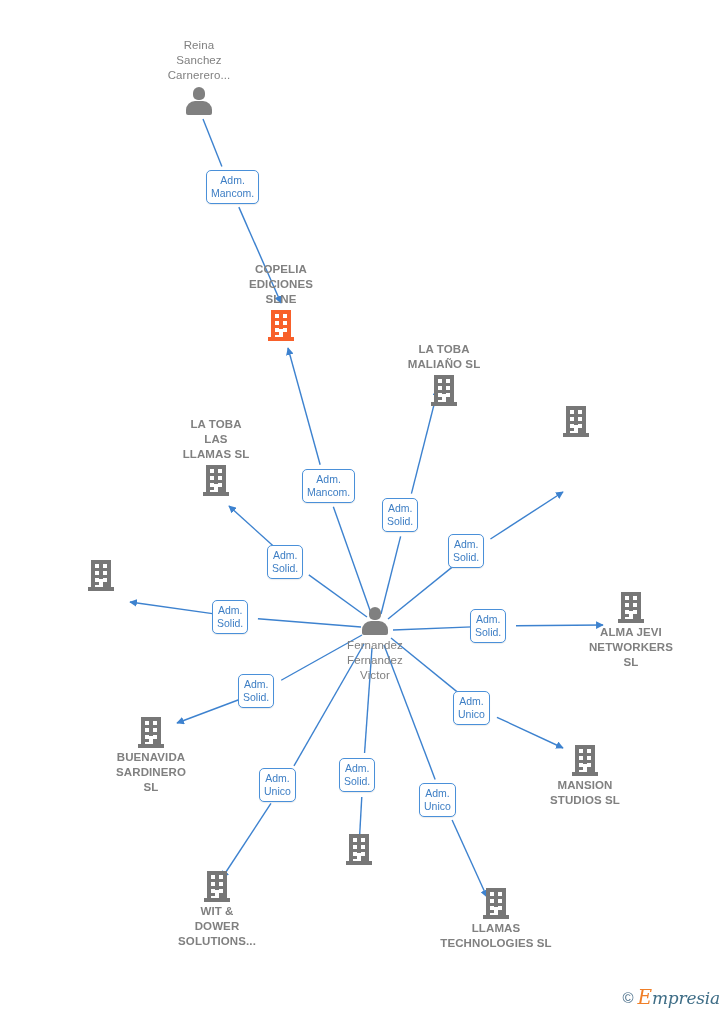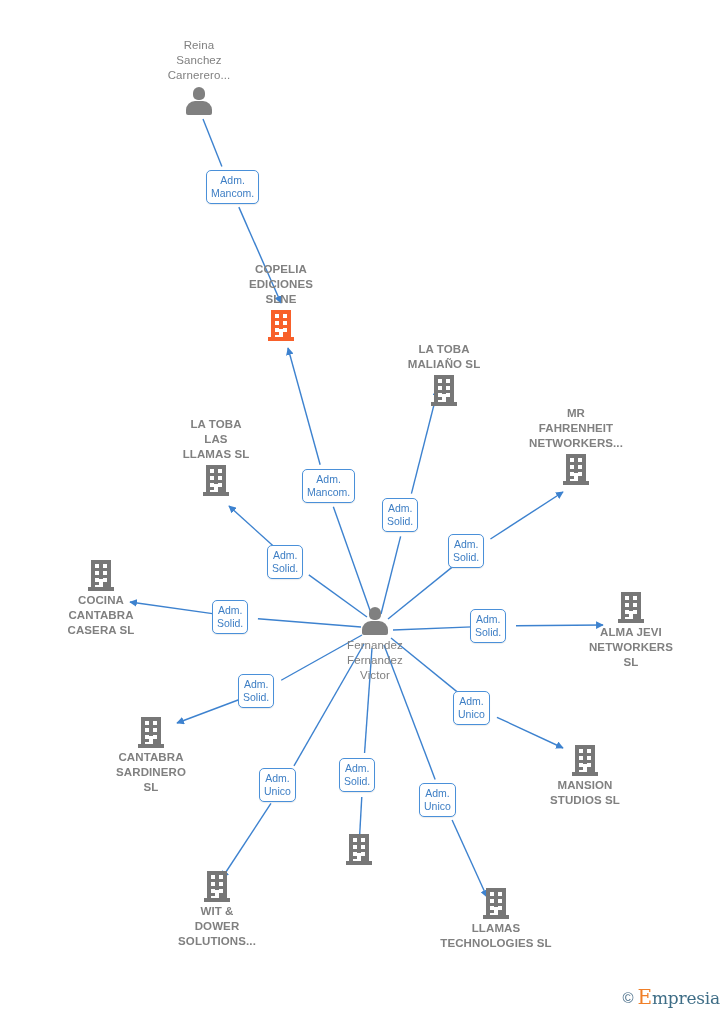--- a/index.html
+++ b/index.html
@@ -140,20 +140,21 @@
     display: flex;
     align-items: center;
     gap: 4px;
   }
   #watermark .copy {
     color: #4a6f8a;
     font-size: 15px;
   }
   #watermark .brand {
     font-family: "DejaVu Serif", serif;
+    font-style: italic;
     font-size: 17px;
     color: #3e6d86;
     letter-spacing: -.2px;
   }
   #watermark .brand .e {
     color: #f07f28;
     font-size: 20px;
   }
 </style>
 </head>
@@ -238,23 +239,20 @@
             <div class="win" style="left:15px;top:11px"></div>
             <div class="win" style="left:7px;top:18px"></div>
             <div class="win" style="left:15px;top:18px"></div>
             <div class="win" style="left:7px;top:25px;height:2px"></div>
             <div class="door"></div>
             <div class="base"></div>
           </div>
         </div>
       </div>
       <div class="node company label-above" style="left: 576px; top: 406px;">
-        <div class="node-label">MR
-FAHRENHEIT
-NETWORKERS...</div>
         <div class="node-icon">
           <div class="ico-building gray">
             <div class="body"></div>
             <div class="win" style="left:7px;top:4px"></div>
             <div class="win" style="left:15px;top:4px"></div>
             <div class="win" style="left:7px;top:11px"></div>
             <div class="win" style="left:15px;top:11px"></div>
             <div class="win" style="left:7px;top:18px"></div>
             <div class="win" style="left:15px;top:18px"></div>
             <div class="win" style="left:7px;top:25px;height:2px"></div>
@@ -276,23 +274,20 @@
             <div class="win" style="left:15px;top:11px"></div>
             <div class="win" style="left:7px;top:18px"></div>
             <div class="win" style="left:15px;top:18px"></div>
             <div class="win" style="left:7px;top:25px;height:2px"></div>
             <div class="door"></div>
             <div class="base"></div>
           </div>
         </div>
       </div>
       <div class="node company label-below" style="left: 101px; top: 560px;">
-        <div class="node-label">COCINA
-CANTABRA
-CASERA  SL</div>
         <div class="node-icon">
           <div class="ico-building gray">
             <div class="body"></div>
             <div class="win" style="left:7px;top:4px"></div>
             <div class="win" style="left:15px;top:4px"></div>
             <div class="win" style="left:7px;top:11px"></div>
             <div class="win" style="left:15px;top:11px"></div>
             <div class="win" style="left:7px;top:18px"></div>
             <div class="win" style="left:15px;top:18px"></div>
             <div class="win" style="left:7px;top:25px;height:2px"></div>
@@ -325,21 +320,21 @@
             <div class="win" style="left:15px;top:11px"></div>
             <div class="win" style="left:7px;top:18px"></div>
             <div class="win" style="left:15px;top:18px"></div>
             <div class="win" style="left:7px;top:25px;height:2px"></div>
             <div class="door"></div>
             <div class="base"></div>
           </div>
         </div>
       </div>
       <div class="node company label-below" style="left: 151px; top: 717px;">
-        <div class="node-label">CANTABRA
+        <div class="node-label">BUENAVIDA
 SARDINERO
 SL</div>
         <div class="node-icon">
           <div class="ico-building gray">
             <div class="body"></div>
             <div class="win" style="left:7px;top:4px"></div>
             <div class="win" style="left:15px;top:4px"></div>
             <div class="win" style="left:7px;top:11px"></div>
             <div class="win" style="left:15px;top:11px"></div>
             <div class="win" style="left:7px;top:18px"></div>

